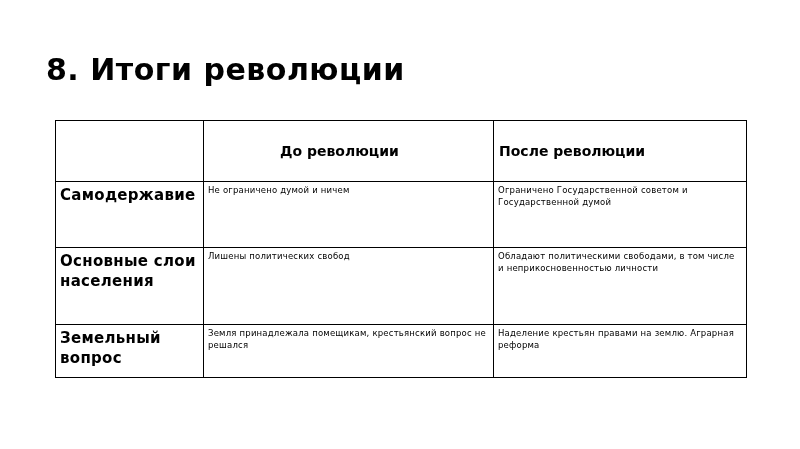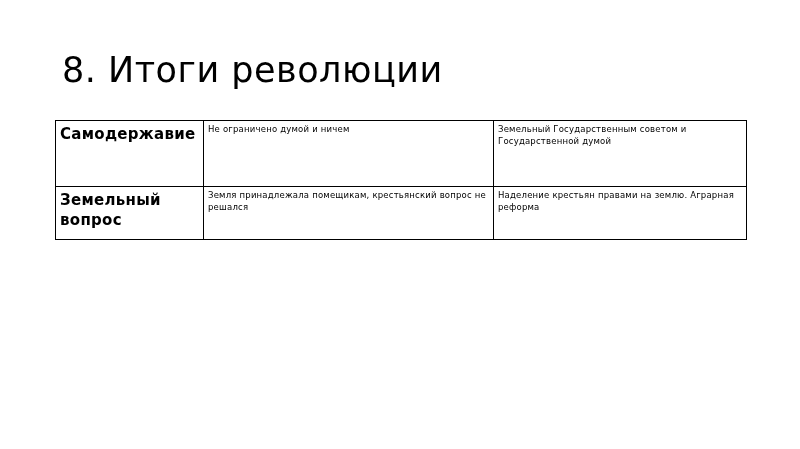--- a/index.html
+++ b/index.html
@@ -1,17 +1,17 @@
 <!DOCTYPE html>
 <html><head>
 <meta charset="utf-8">
 <style>
   html, body { margin:0; padding:0; background:#ffffff; }
   body { width:800px; height:449px; position:relative; overflow:hidden; font-family:"DejaVu Sans", sans-serif; color:#000; }
-  .title { position:absolute; left:62px; top:48px; font-size:35px; font-family:"DejaVu Sans", sans-serif; font-weight:normal; letter-spacing:0.5px; line-height:44px; white-space:nowrap; }
+  .title { position:absolute; left:46px; top:48px; font-size:30px; font-family:"DejaVu Sans", sans-serif; font-weight:bold; letter-spacing:0.5px; line-height:44px; white-space:nowrap; }
   table { position:absolute; left:55px; top:120px; border-collapse:collapse; table-layout:fixed; width:691px; }
   td, th { border:1.5px solid #000; vertical-align:top; padding:0; }
   col.c0 { width:148px; } col.c1 { width:290px; } col.c2 { width:253px; }
   th { font-weight:bold; font-size:14px; text-align:left; vertical-align:middle; height:60px; }
   th.h1 { padding-left:76px; }
   th.h2 { padding-left:5px; }
   td.rh { font-weight:bold; font-size:15px; line-height:20px; padding:3px 4px 0 4px; word-break:break-all; letter-spacing:0.3px; }
   td.cell { font-size:8.5px; line-height:12px; padding:2px 4px 0 4px; letter-spacing:0.2px; }
   tr.r1 td { height:62px; }
   tr.r2 td { height:73px; }
@@ -23,24 +23,34 @@
 
 <div class="title">8. Итоги революции</div>
 
 <table>
   <colgroup>
       <col class="c0">
       <col class="c1">
       <col class="c2">
     </colgroup>
   <tbody>
+      <tr>
+    <th></th>
+    <th class="h1">До революции</th>
+    <th class="h2">После революции</th>
+  </tr>
   <tr class="r1">
     <td class="rh">Самодержавие</td>
     <td class="cell">Не ограничено думой и ничем</td>
-    <td class="cell">Земельный Государственным советом и Государственной думой</td>
+    <td class="cell">Ограничено Государственной советом и Государственной думой</td>
+  </tr>
+  <tr class="r2">
+    <td class="rh" style="word-break:normal;">Основные слои населения</td>
+    <td class="cell">Лишены политических свобод</td>
+    <td class="cell">Обладают политическими свободами, в том числе и неприкосновенностью личности</td>
   </tr>
   <tr class="r4">
     <td class="rh" style="word-break:normal;">Земельный вопрос</td>
     <td class="cell">Земля принадлежала помещикам, крестьянский вопрос не решался</td>
     <td class="cell">Наделение крестьян правами на землю. Аграрная реформа</td>
   </tr>
 </tbody>
   </table>
 
 </body></html>

